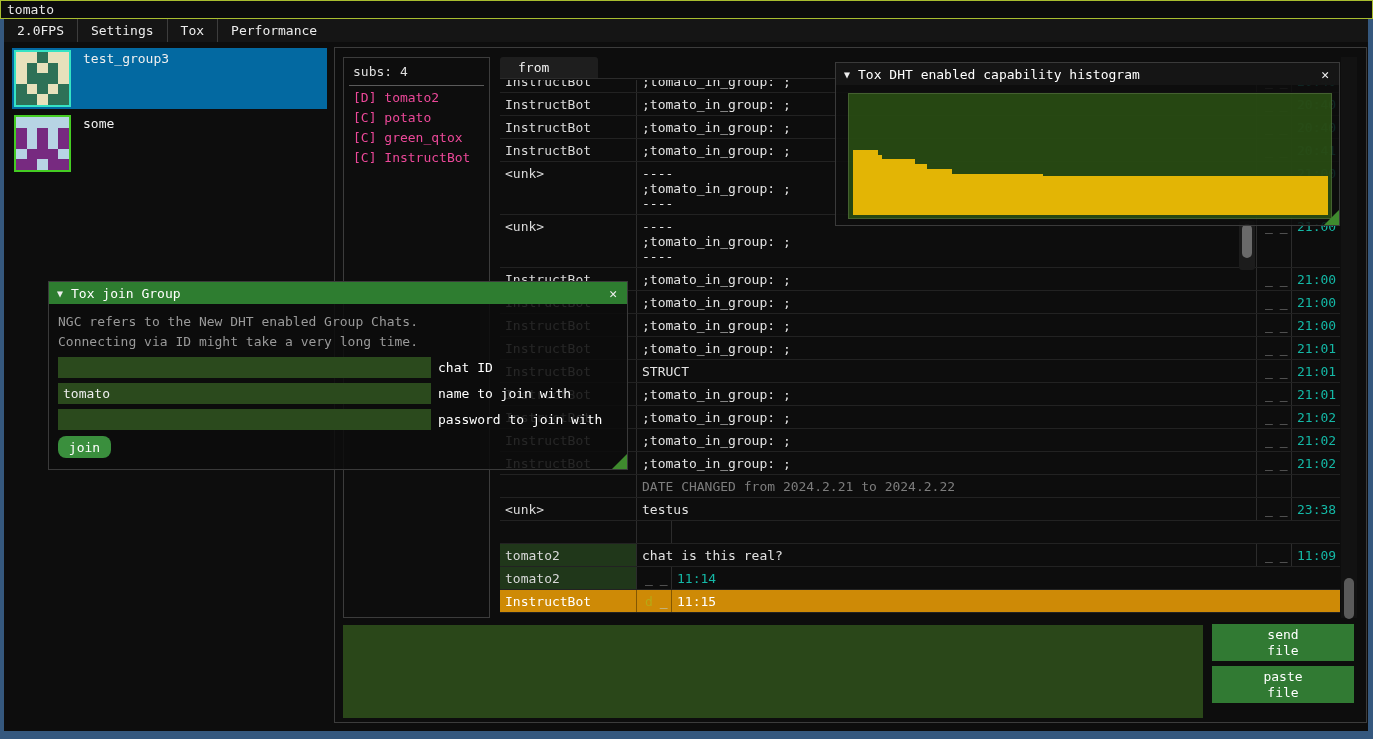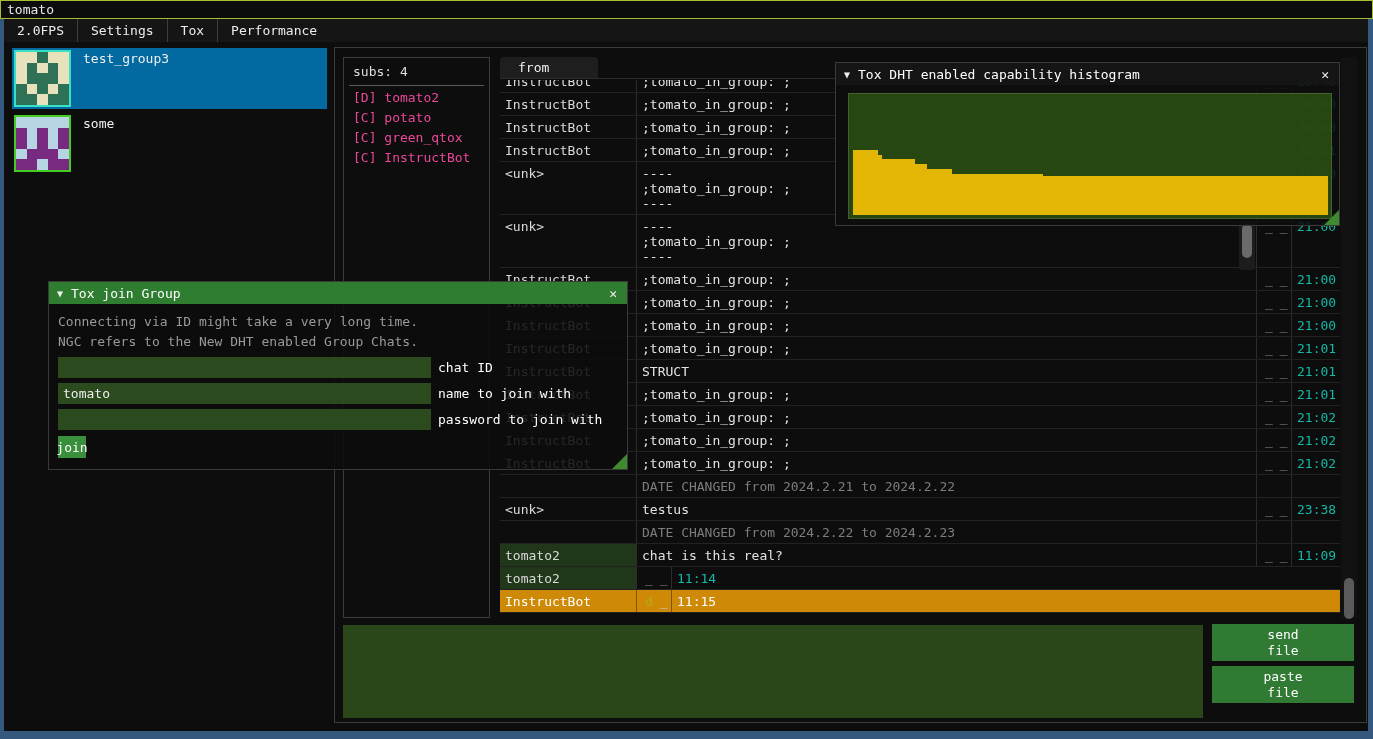--- a/index.html
+++ b/index.html
@@ -81,22 +81,22 @@
         border-left:15px solid transparent;border-bottom:15px solid #3f8a2e;}
 
   #join-window{left:48px;top:281px;width:580px;height:189px;background:rgba(12,12,12,0.88);}
   #join-window .imtitle{background:#2e7d30;}
   #join-body{padding:8px 9px 0 9px;}
   .infoline{color:#9a9a9a;line-height:20px;}
   .frow{display:flex;align-items:center;margin-top:5px;}
   .frow input{width:373px;height:21px;background:#2b4a1d;border:none;outline:none;color:#eee;
               font-family:"DejaVu Sans Mono",monospace;font-size:13px;padding:0 5px;box-sizing:border-box;}
   .flabel{margin-left:7px;color:#fff;}
-  #join-button{margin-top:6px;width:28px;height:22px;background:#3a8f3d;color:#fff;
-               display:flex;align-items:center;justify-content:center;cursor:pointer;}
+  #join-button{margin-top:6px;width:53px;height:22px;background:#3a8f3d;color:#fff;
+               display:flex;align-items:center;justify-content:center;cursor:pointer;border-radius:8px;}
 
   #histogram-window{left:835px;top:62px;width:505px;height:164px;background:rgba(14,14,14,0.86);}
   #histogram-window .imtitle{background:rgba(22,22,22,0.92);}
   #histogram-plot{position:absolute;left:12px;top:30px;width:484px;height:126px;background:rgba(44,82,20,0.85);
                   border:1px solid rgba(160,170,140,0.25);display:flex;align-items:flex-end;padding:0 3px 3px 4px;box-sizing:border-box;}
   .bar{background:#e3b505;}
 
   [data-interactable="true"]{cursor:pointer;}
   textarea[data-interactable="true"],input[data-interactable="true"]{cursor:text;}
 </style>
@@ -352,21 +352,20 @@
         <div class="c cname" data-interactable="false">&lt;unk&gt;</div>
         <div class="c cmsg" data-interactable="false">testus</div>
         <div class="c cflags" data-interactable="false">
           <span class="f1" data-interactable="false">_</span>
           <span class="f2" data-interactable="false">_</span>
         </div>
         <div class="c ctime" data-interactable="false">23:38</div>
       </div>
       <div class="row system" data-interactable="false">
         <div class="c cname" data-interactable="false"></div>
-        <div class="c cmsg" data-interactable="false">DATE CHANGED from 2024.2.22 to 2024.2.23</div>
         <div class="c cflags" data-interactable="false">
           <span class="f1" data-interactable="false"></span>
           <span class="f2" data-interactable="false"></span>
         </div>
         <div class="c ctime" data-interactable="false"></div>
       </div>
       <div class="row green" data-interactable="false">
         <div class="c cname" data-interactable="false">tomato2</div>
         <div class="c cmsg" data-interactable="false">chat is this real?</div>
         <div class="c cflags" data-interactable="false">
@@ -406,22 +405,22 @@
   <div id="paste-file-button" class="abs filebtn" data-interactable="true">paste
 file</div>
 
   <div id="join-window" class="abs imwin" data-interactable="false">
     <div class="imtitle" data-interactable="true">
       <span class="tri" data-interactable="true">▼</span>
       <span class="ttext" data-interactable="false">Tox join Group</span>
       <span class="xbtn" data-interactable="true">✕</span>
     </div>
     <div id="join-body" data-interactable="false">
+      <div class="infoline" data-interactable="false">NGC refers to the New DHT enabled Group Chats.</div>
       <div class="infoline" data-interactable="false">Connecting via ID might take a very long time.</div>
-      <div class="infoline" data-interactable="false">NGC refers to the New DHT enabled Group Chats.</div>
       <div data-interactable="false">
 
       <div class="frow" data-interactable="false">
             <input data-interactable="true" value="" style="">
             <div class="flabel" data-interactable="false">chat ID</div>
           </div>
           <div class="frow" data-interactable="false">
             <input data-interactable="true" value="tomato" style="">
             <div class="flabel" data-interactable="false">name to join with</div>
           </div>

